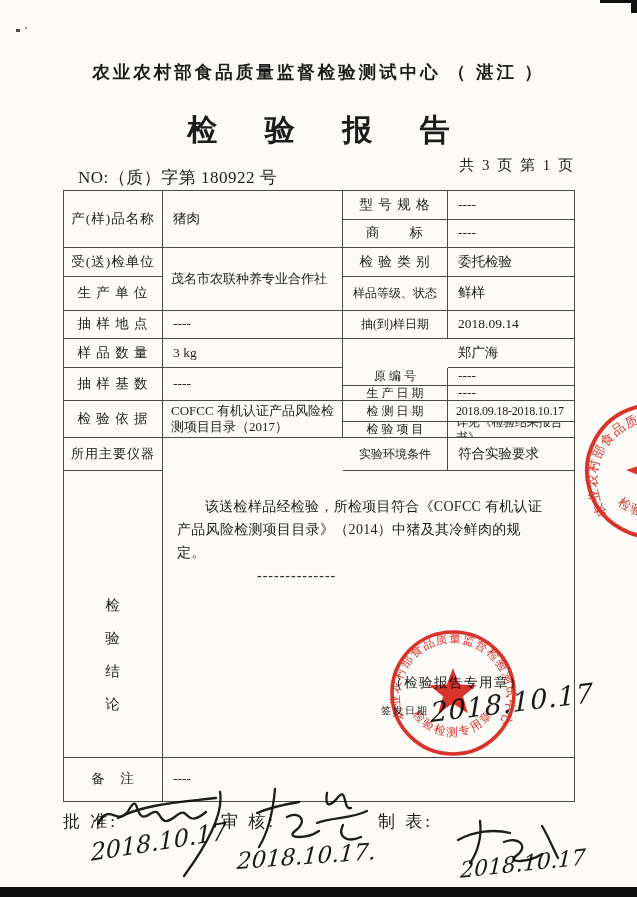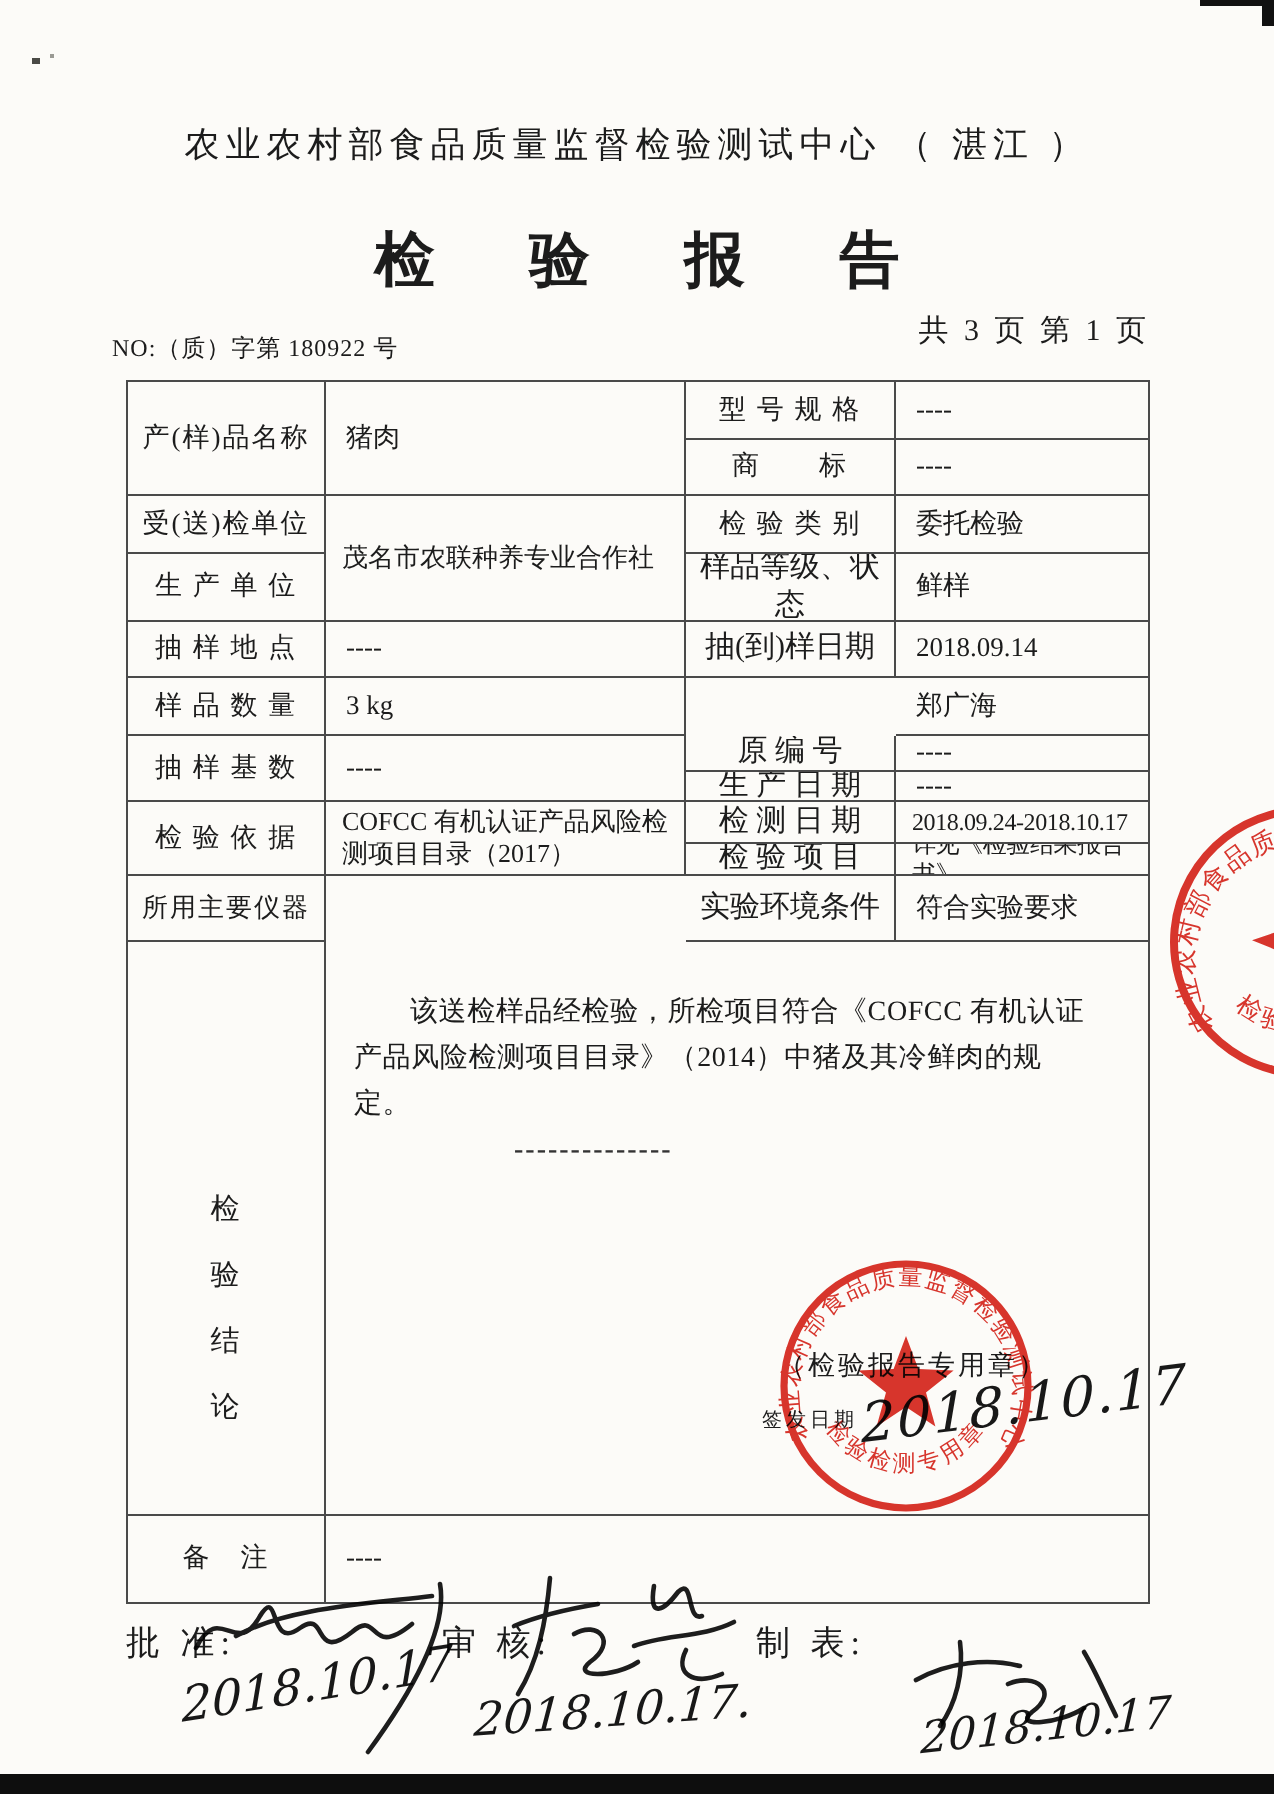--- a/index.html
+++ b/index.html
@@ -4,39 +4,39 @@
 <style>
   :root { --seal-red:#d7261d; --ink:#1c1c1c; --line:#4a4a4a; }
   * { margin:0; padding:0; box-sizing:border-box; }
   body { background:#e8e8e6; font-family:"Liberation Serif","DejaVu Serif",serif; }
   #page {
     position:relative; width:637px; height:897px; margin:0 auto;
     background:#fcfbf8; overflow:hidden; color:var(--ink);
   }
   .abs { position:absolute; }
   .center { width:100%; text-align:center; }
-  .org-title { top:60px; font-size:17.5px; font-weight:400; letter-spacing:3px; }
+  .org-title { top:60px; font-size:17.5px; font-weight:700; letter-spacing:3px; }
   .report-title { top:110px; font-size:30px; font-weight:700; letter-spacing:20px; text-indent:20px; }
-  .no-line { left:56px; top:166px; font-size:12px; letter-spacing:0.5px; }
+  .no-line { left:78px; top:166px; font-size:17px; letter-spacing:0.5px; }
   .page-info { top:156px; left:455px; width:120px; text-align:right; font-size:15px; letter-spacing:2px; }
 
   #report-table {
     position:absolute; left:63px; top:190px; width:512px; height:612px;
     border:1px solid var(--line);
     display:grid;
     grid-template-columns:99px 180px 105px 1fr;
     grid-template-rows:29px 28px 29px 34px 28px 29px 18px 15px 21px 16px 33px 287px 43px;
   }
   .cell {
     border-right:1px solid var(--line); border-bottom:1px solid var(--line);
     display:flex; align-items:center; font-size:13.5px; line-height:1.25;
     overflow:hidden;
   }
   .cell.lab { justify-content:center; text-align:center; letter-spacing:1px; }
-  .cell.lab.sm { font-size:15px; letter-spacing:0; }
+  .cell.lab.sm { font-size:12px; letter-spacing:0; }
   .cell.val { padding-left:10px; }
   .cell.val.sm { font-size:12px; padding-left:8px; letter-spacing:-0.2px; }
   .cell.wrap { padding:2px 6px 2px 8px; font-size:13px; line-height:16px; }
   .no-r { border-right:none; }
   .no-b { border-bottom:none; }
 
   .concl-cell { position:relative; display:block; border-right:none; }
   .concl-label { flex-direction:column; justify-content:flex-start; padding-top:82px; font-size:14.5px; }
   .concl-label div { line-height:33px; }
   .concl-par { position:absolute; left:0; top:24px; width:398px; padding:0 12px 0 14px;
@@ -110,21 +110,21 @@
     <div class="cell lab" style="grid-column:1;grid-row:7/9">抽 样 基 数</div>
     <div class="cell val" style="grid-column:2;grid-row:7/9">----</div>
     <div class="cell lab sm" style="grid-column:3;grid-row:7">原 编 号</div>
     <div class="cell val no-r" style="grid-column:4;grid-row:7">----</div>
     <div class="cell lab sm" style="grid-column:3;grid-row:8">生 产 日 期</div>
     <div class="cell val no-r" style="grid-column:4;grid-row:8">----</div>
 
     <div class="cell lab" style="grid-column:1;grid-row:9/11">检 验 依 据</div>
     <div class="cell wrap" style="grid-column:2;grid-row:9/11">COFCC 有机认证产品风险检测项目目录（2017）</div>
     <div class="cell lab sm" style="grid-column:3;grid-row:9">检 测 日 期</div>
-    <div class="cell val sm no-r" style="grid-column:4;grid-row:9">2018.09.24-2018.10.17</div>
+    <div class="cell val sm no-r" style="grid-column:4;grid-row:9">2018.09.18-2018.10.17</div>
     <div class="cell lab sm" style="grid-column:3;grid-row:10">检 验 项 目</div>
     <div class="cell val sm no-r" style="grid-column:4;grid-row:10">详见《检验结果报告书》</div>
 
     <div class="cell lab" style="grid-column:1;grid-row:11;font-size:13px">所用主要仪器</div>
     <div class="cell lab sm" style="grid-column:3;grid-row:11">实验环境条件</div>
     <div class="cell val no-r" style="grid-column:4;grid-row:11">符合实验要求</div>
 
     <div class="cell lab concl-label" style="grid-column:1;grid-row:12">
       <div>检</div>
       <div>验</div>

